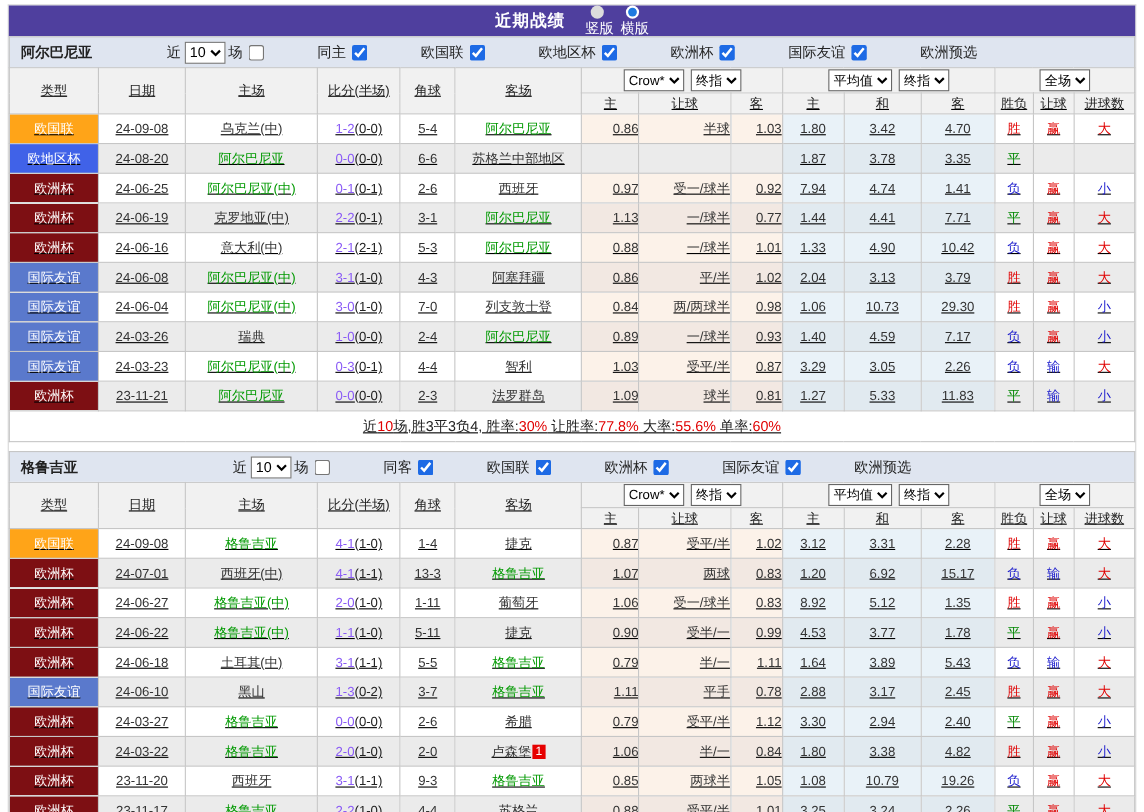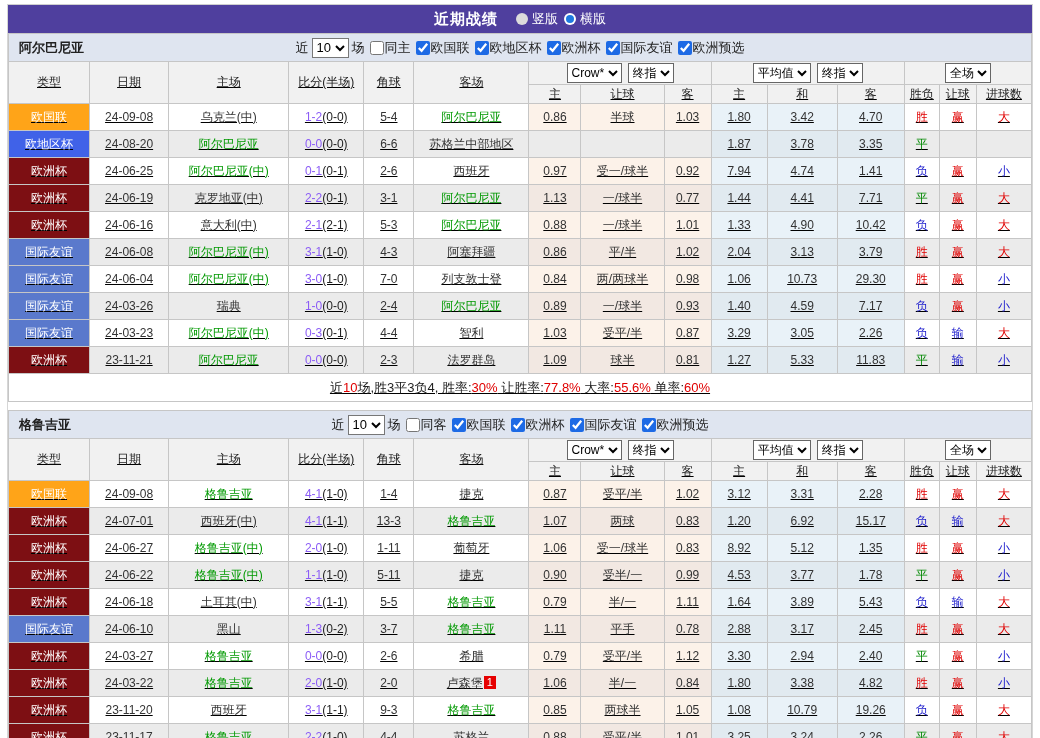--- a/index.html
+++ b/index.html
@@ -1,41 +1,41 @@
 <!DOCTYPE html>
 <html><head>
 <meta charset="utf-8">
 <style>
   html,body{margin:0;padding:0;background:#fff;font-family:"Liberation Sans","DejaVu Sans",sans-serif;}
   .page{width:1024px;margin:4px 7px;border:1px solid #d6d6d6;border-top:1px solid #cfcfcf;background:#fff;padding-bottom:1px;}
   .title-bar{height:28px;background:#4f3f9e;display:flex;justify-content:center;align-items:center;gap:12px;}
   .title-bar .title{color:#fff;font-size:15px;font-weight:bold;letter-spacing:1px;}
-  .radio-item{display:inline-flex;align-items:center;color:#fff;font-size:13px;margin-left:6px;cursor:pointer;}
+  .radio-item{display:inline-flex;align-items:center;color:#fff;font-size:13px;margin-left:6px;cursor:pointer;flex-direction:column;}
   .radio{width:12px;height:12px;border-radius:50%;display:inline-block;margin-right:4px;position:relative;}
   .radio.unsel{background:#dcdcdc;}
   .radio.sel{background:#fff;}
   .radio.sel::after{content:'';position:absolute;left:2px;top:2px;width:8px;height:8px;border-radius:50%;background:#1e7ae0;}
   .section{margin-top:0;}
   .section + .section{margin-top:8px;}
   .sec-head{height:27px;background:#dfe5f0;border:1px solid #c6c6c6;border-bottom:none;display:flex;align-items:center;position:relative;}
   .team-name{position:absolute;left:10px;font-size:13px;font-weight:bold;color:#222;}
   .filter{margin:0 auto;display:flex;align-items:center;font-size:13px;color:#222;}
   .filter select{height:20px;font-size:13px;border:1px solid #777;background:#fff;margin:0 3px;}
   .filter input[type=checkbox]{width:14px;height:14px;accent-color:#1d6ae5;margin:0 1px 0 5px;vertical-align:-2px;}
-  .filter label{display:inline-flex;align-items:center;}
+  .filter label{display:inline-flex;align-items:center;gap:48px;}
   table{width:100%;border-collapse:collapse;table-layout:fixed;text-decoration:underline;}
   th,td{border:1px solid #c6c6c6;text-align:center;font-size:12px;color:#333;white-space:nowrap;overflow:hidden;padding:0;}
   thead th{background:#f1f1f1;font-weight:normal;color:#222;}
   thead tr.grp th{height:22px;}
   thead tr.sub th{height:18px;}
   thead select{height:20px;font-size:12px;border:1px solid #666;background:#fff;margin:0 3px;}
   tbody td{height:26px;}
   tbody tr:nth-child(odd) td{background:#fff;}
   tbody tr:nth-child(even) td{background:#ebebeb;}
-  tbody tr td.tint-p{background:#fcf2e9;}
+  tbody tr td.tint-p{background:#fcf2e9;text-align:right;}
   tbody tr:nth-child(even) td.tint-p{background:#f2e8e2;}
   tbody tr td.tint-b{background:#e9f2f8;}
   tbody tr:nth-child(even) td.tint-b{background:#e1eaf0;}
   td.type-badge{color:#fff;font-size:12px;}
   .focus-team{color:#009900;}
   .ft{color:#8b5cf6;} .ht{color:#222;}
   .cr{color:#e00000;} .cg{color:#008800;} .cb{color:#1a1acc;}
   .num-badge{display:inline-block;background:#e60000;color:#fff;font-size:11px;line-height:13px;padding:0 3px;margin-left:1px;vertical-align:1px;}
   tfoot td{background:#fff;height:27px;font-size:13px;color:#222;}
   .red{color:#e00000;}

